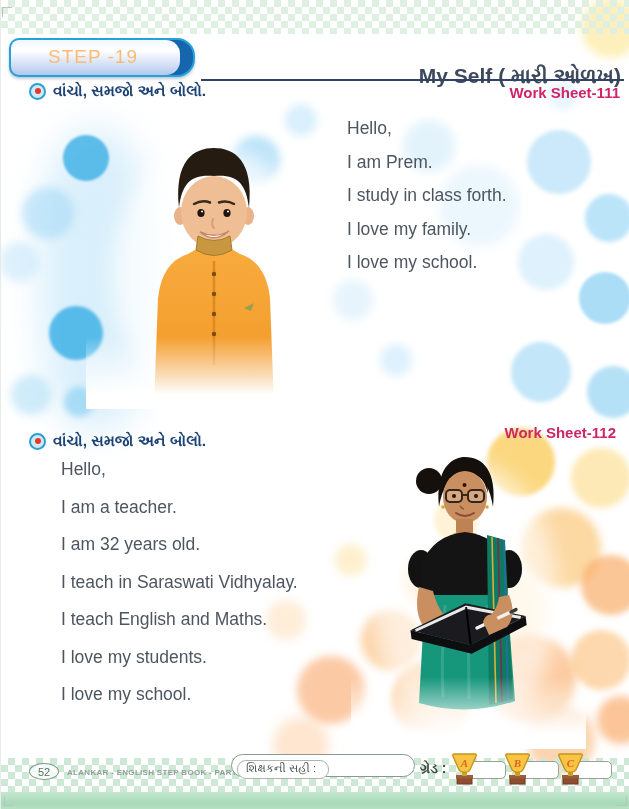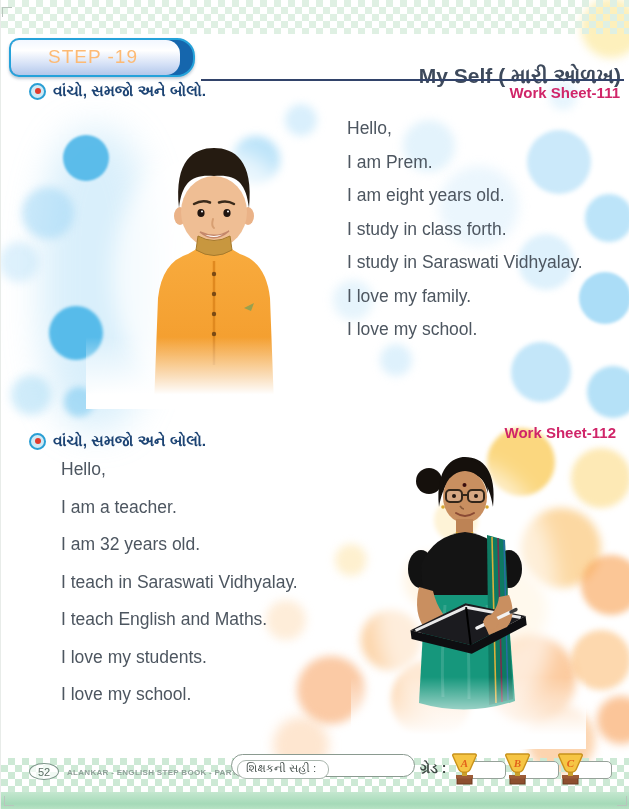--- a/index.html
+++ b/index.html
@@ -188,23 +188,21 @@
       <circle cx="118" cy="194" r="2.2" fill="#7a4a15"></circle>
         <circle cx="118" cy="214" r="2.2" fill="#7a4a15"></circle>
       <path d="M148,188 l10,-5 -3,8 z" fill="#98a04e"></path>
     </svg>
     <div class="fade"></div>
   </div>
 
   <div class="lines lines1">
     <div>Hello,</div>
     <div>I am Prem.</div>
-    <div>I am eight years old.</div>
     <div>I study in class forth.</div>
-    <div>I study in Saraswati Vidhyalay.</div>
     <div>I love my family.</div>
     <div>I love my school.</div>
   </div>
 
   <div class="worksheet ws2">Work Sheet-112</div>
   <div class="instruction ins2">
     <span class="bullet-icon"></span>
     <span>વાંચો, સમજો અને બોલો.</span>
   </div>
 

